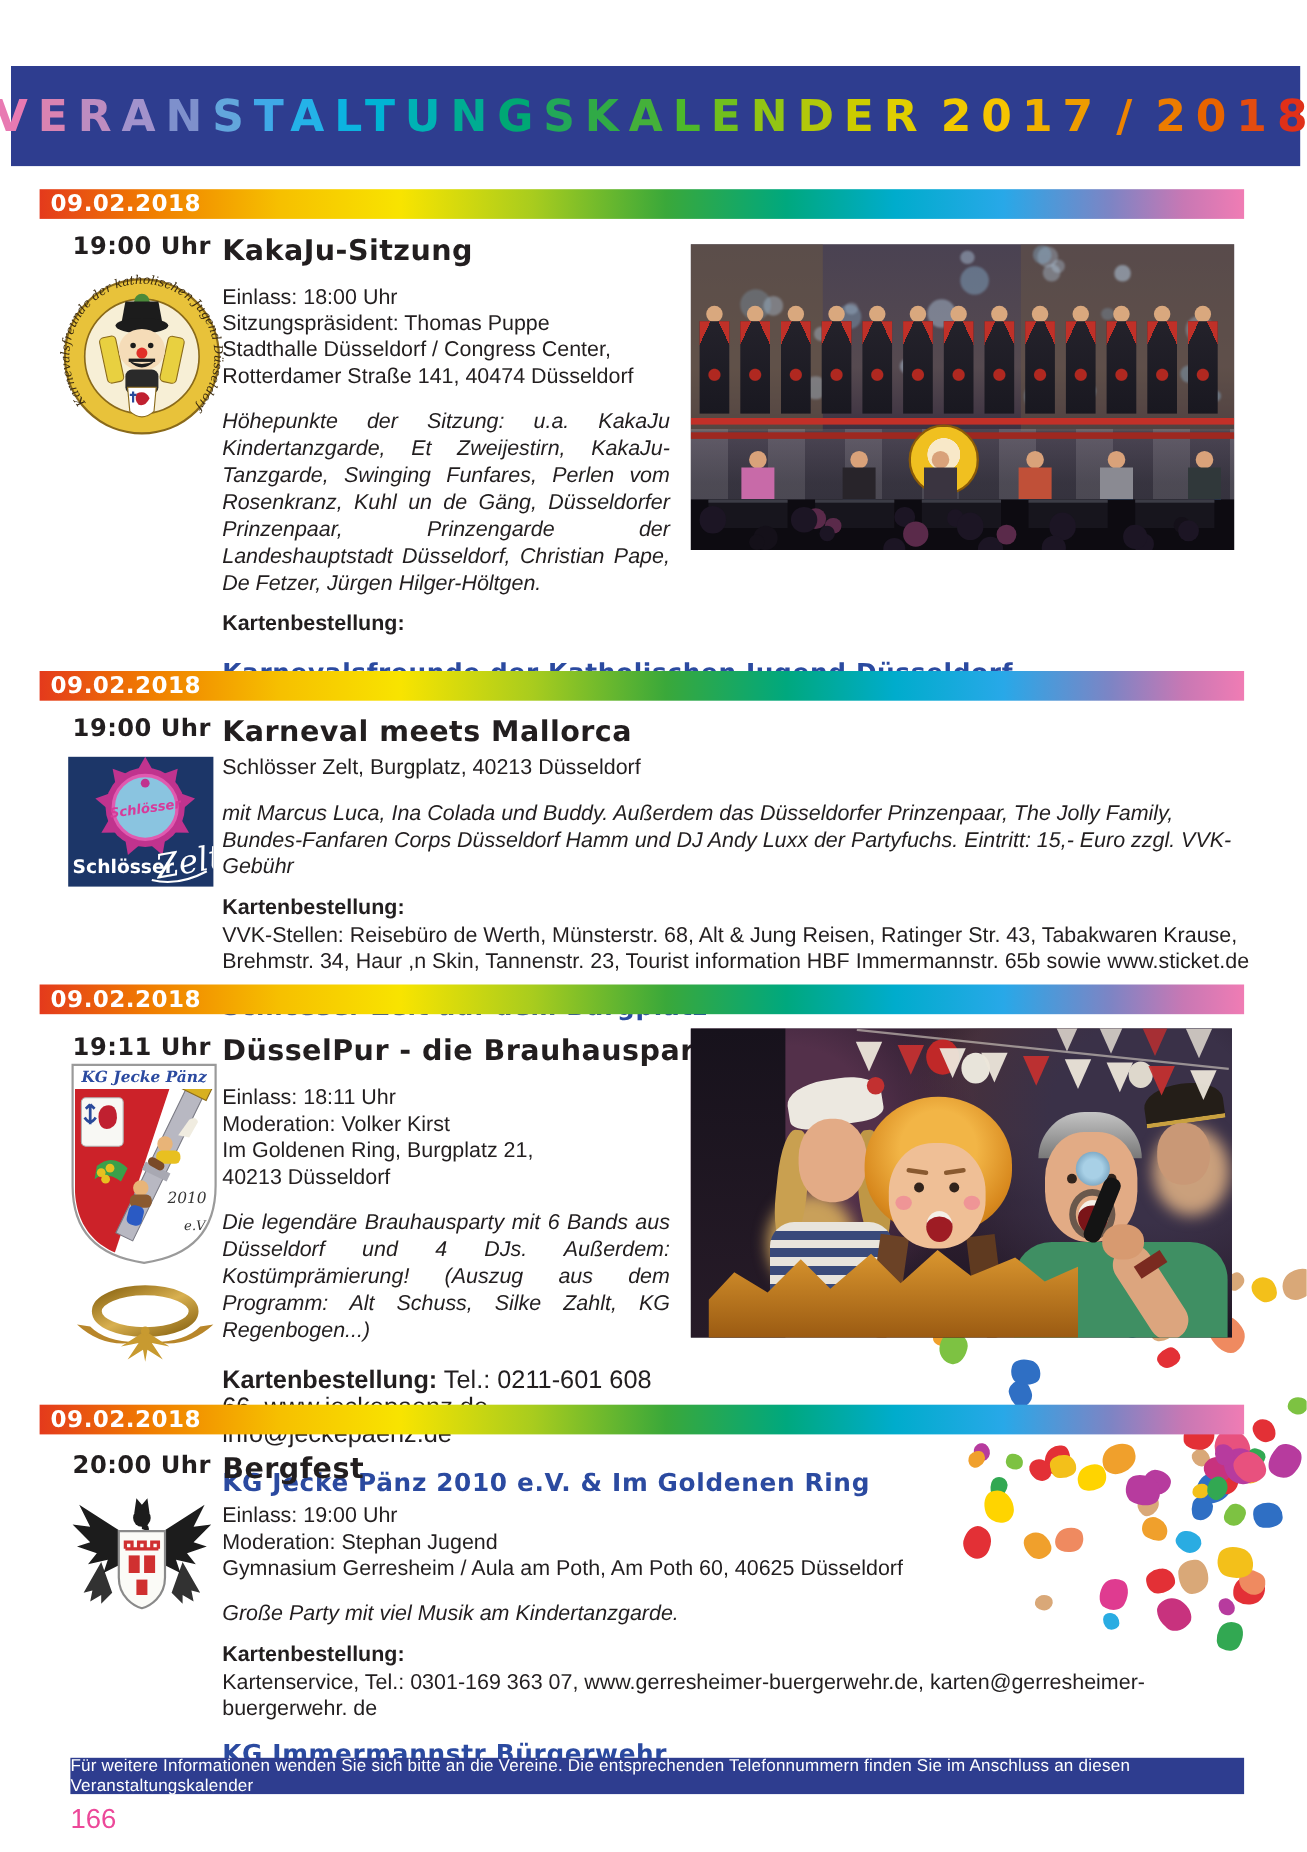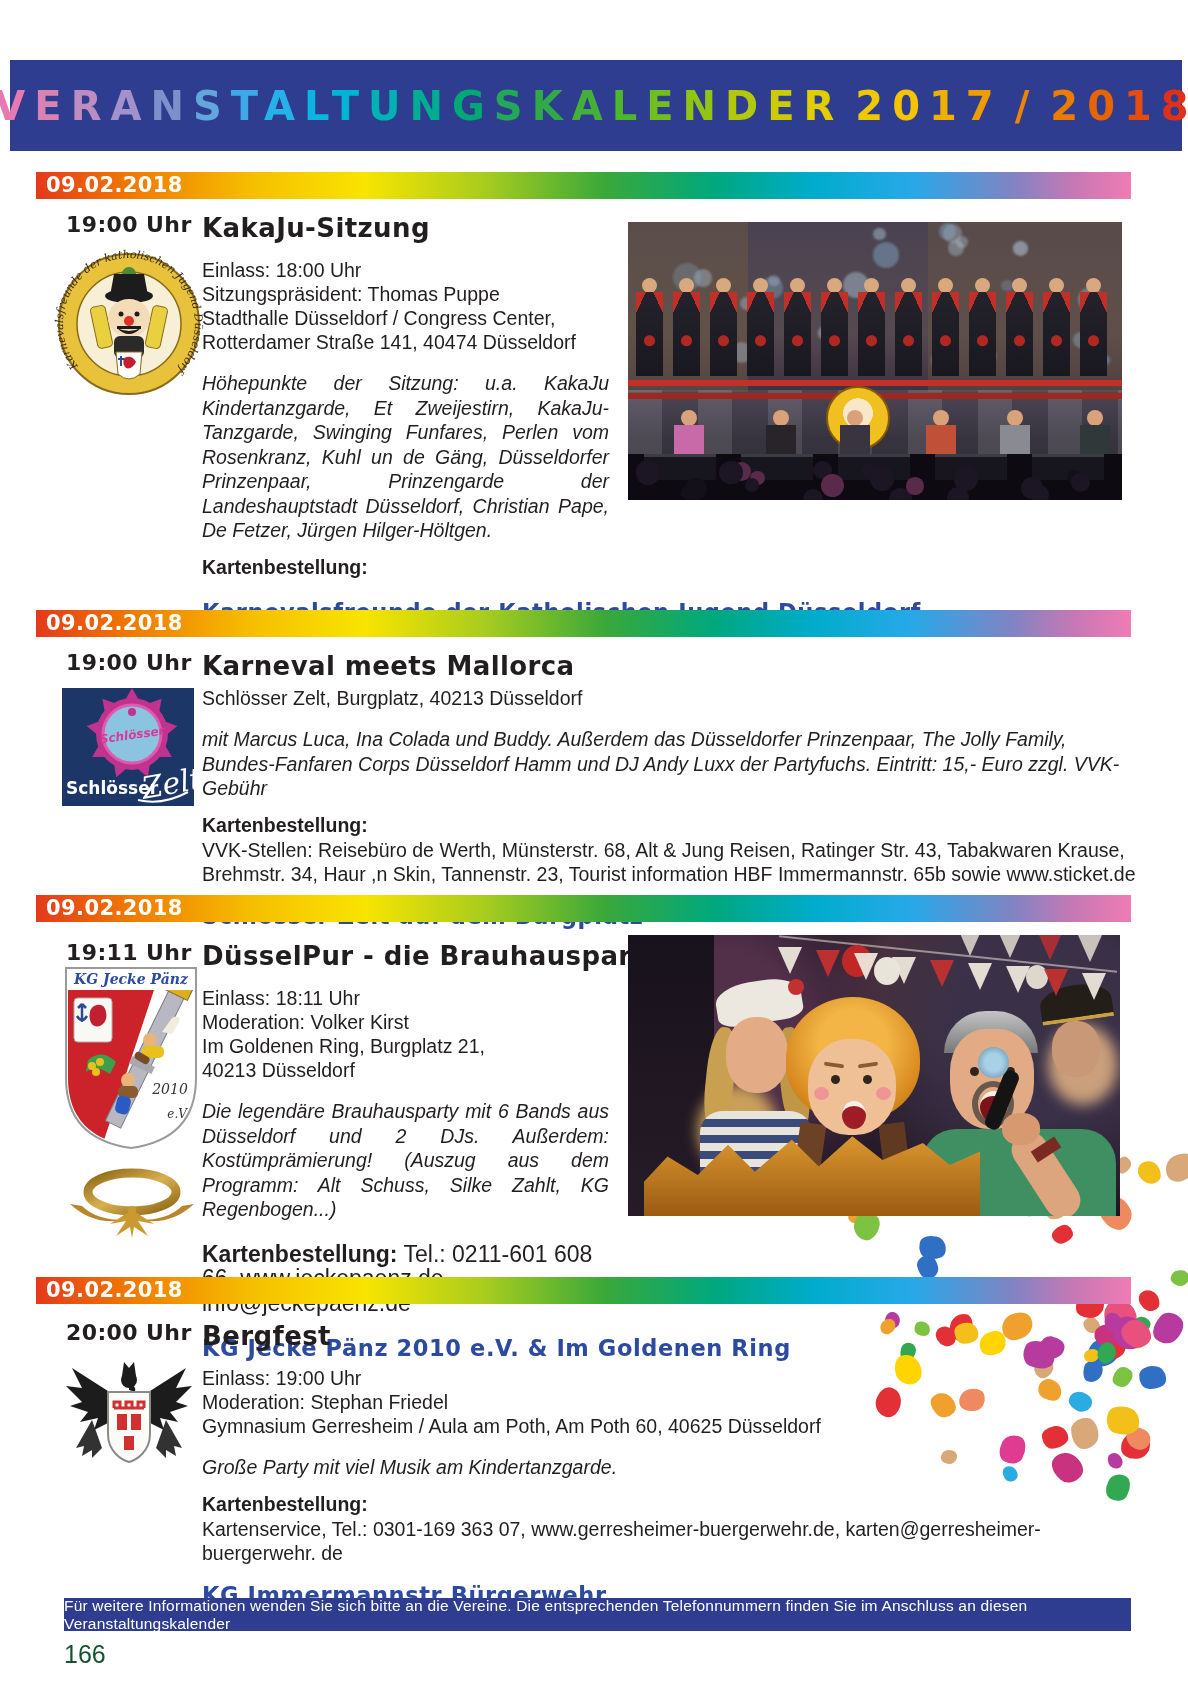--- a/index.html
+++ b/index.html
@@ -117,21 +117,21 @@
   #logo-schloesser{left:62px;top:688px;width:132px;height:118px;background:#1c3668}
 
   
   #confetti{position:absolute;inset:0;z-index:1;pointer-events:none}
   .conf{position:absolute}
 
   
   .footbar{position:absolute;left:64px;top:1598px;width:1067px;height:33px;background:#2e3d8f;
            display:flex;align-items:center;justify-content:center;z-index:4}
   .footbar span{color:#fff;font-size:15.5px;letter-spacing:.2px}
-  .pagenum{position:absolute;left:64px;top:1640px;font-size:25px;color:#14532d;z-index:4}
+  .pagenum{position:absolute;left:64px;top:1640px;font-size:25px;color:#ec4899;z-index:4}
 </style>
 </head>
 <body>
 
 <div class="page">
 
   <div class="headbar">
     <div class="headtitle"><span style="color: rgb(232, 122, 178);">V</span><span style="color: rgb(217, 131, 178);">E</span><span style="color: rgb(189, 140, 192);">R</span><span style="color: rgb(162, 146, 204);">A</span><span style="color: rgb(126, 144, 204);">N</span><span style="color: rgb(98, 166, 220);">S</span><span style="color: rgb(63, 169, 232);">T</span><span style="color: rgb(36, 178, 232);">A</span><span style="color: rgb(12, 180, 224);">L</span><span style="color: rgb(0, 180, 212);">T</span><span style="color: rgb(0, 178, 180);">U</span><span style="color: rgb(0, 172, 146);">N</span><span style="color: rgb(0, 168, 116);">G</span><span style="color: rgb(34, 168, 88);">S</span><span style="color: rgb(48, 170, 70);">K</span><span style="color: rgb(68, 176, 58);">A</span><span style="color: rgb(77, 184, 42);">L</span><span style="color: rgb(113, 191, 30);">E</span><span style="color: rgb(146, 196, 20);">N</span><span style="color: rgb(178, 200, 10);">D</span><span style="color: rgb(204, 204, 0);">E</span><span style="color: rgb(224, 206, 0);">R</span><span class="sp"> </span><span style="color: rgb(240, 200, 0);">2</span><span style="color: rgb(245, 196, 0);">0</span><span style="color: rgb(240, 176, 0);">1</span><span style="color: rgb(238, 156, 0);">7</span><span class="sp"> </span><span style="color: rgb(238, 132, 0);">/</span><span class="sp"> </span><span style="color: rgb(236, 124, 0);">2</span><span style="color: rgb(232, 100, 0);">0</span><span style="color: rgb(228, 76, 16);">1</span><span style="color: rgb(224, 48, 24);">8</span></div>
   </div>
 
@@ -394,21 +394,21 @@
   <div class="event" style="top:940px">
     <div class="ev-time comic">19:11 Uhr</div>
     <div class="ev-body">
       <div class="ev-title comic">DüsselPur - die Brauhausparty</div>
       <div class="ev-details">
         <p>Einlass: 18:11 Uhr</p>
         <p>Moderation: Volker Kirst</p>
         <p>Im Goldenen Ring, Burgplatz 21,</p>
         <p>40213 Düsseldorf</p>
       </div>
-      <p class="ev-desc">Die legendäre Brauhausparty mit  6 Bands aus Düsseldorf und 2 DJs. Außerdem: Kostümprämierung! (Auszug aus dem Programm: Alt Schuss, Silke Zahlt, KG Regenbogen...)</p>
+      <p class="ev-desc">Die legendäre Brauhausparty mit  6 Bands aus Düsseldorf und 4 DJs. Außerdem: Kostümprämierung! (Auszug aus dem Programm: Alt Schuss, Silke Zahlt, KG Regenbogen...)</p>
       <p class="tickets-inline"><b>Kartenbestellung:</b><span> Tel.: 0211-601 608 66, www.jeckepaenz.de, info@jeckepaenz.de</span></p>
       <p class="organizer comic">KG Jecke Pänz 2010 e.V. &amp; Im Goldenen Ring</p>
     </div>
   </div>
 
   <svg class="logo" style="left:58px;top:962px" width="146" height="188" viewBox="0 0 146 188">
     <path d="M8,6 H138 V116 C138,168 102,182 73,186 C44,182 8,168 8,116 Z" fill="#ffffff" stroke="#9a9a9a" stroke-width="2"></path>
     <text x="73" y="22" text-anchor="middle" font-family="DejaVu Serif, serif" font-size="14" font-style="italic" font-weight="bold" fill="#2b4aa0">KG Jecke Pänz</text>
     <defs>
         <clipPath id="shieldclip">
@@ -518,21 +518,21 @@
       <div class="p2-flag red" style="left: 410px; top: -2px; opacity: 0.8;"></div>
       <div class="p2-flag" style="left: 450px; top: 0px; opacity: 0.8;"></div>
     </div>
 
   <div class="event" style="top:1320px">
     <div class="ev-time comic">20:00 Uhr</div>
     <div class="ev-body">
       <div class="ev-title comic">Bergfest</div>
       <div class="ev-details">
         <p>Einlass: 19:00 Uhr</p>
-        <p>Moderation: Stephan Friedel</p>
+        <p>Moderation: Stephan Jugend</p>
         <p>Gymnasium Gerresheim / Aula am Poth, Am Poth 60, 40625 Düsseldorf</p>
       </div>
       <p class="ev-desc wide">Große Party mit viel Musik am Kindertanzgarde.</p>
       <p class="tickets-label">Kartenbestellung:</p>
       <p class="tickets-text">Kartenservice, Tel.: 0301-169 363 07, www.gerresheimer-buergerwehr.de, karten@gerresheimer-buergerwehr. de</p>
       <p class="organizer comic" style="margin-top:16px">KG Immermannstr Bürgerwehr</p>
     </div>
   </div>
 
   <svg class="logo" style="left:62px;top:1356px" width="134" height="112" viewBox="0 0 134 112">

